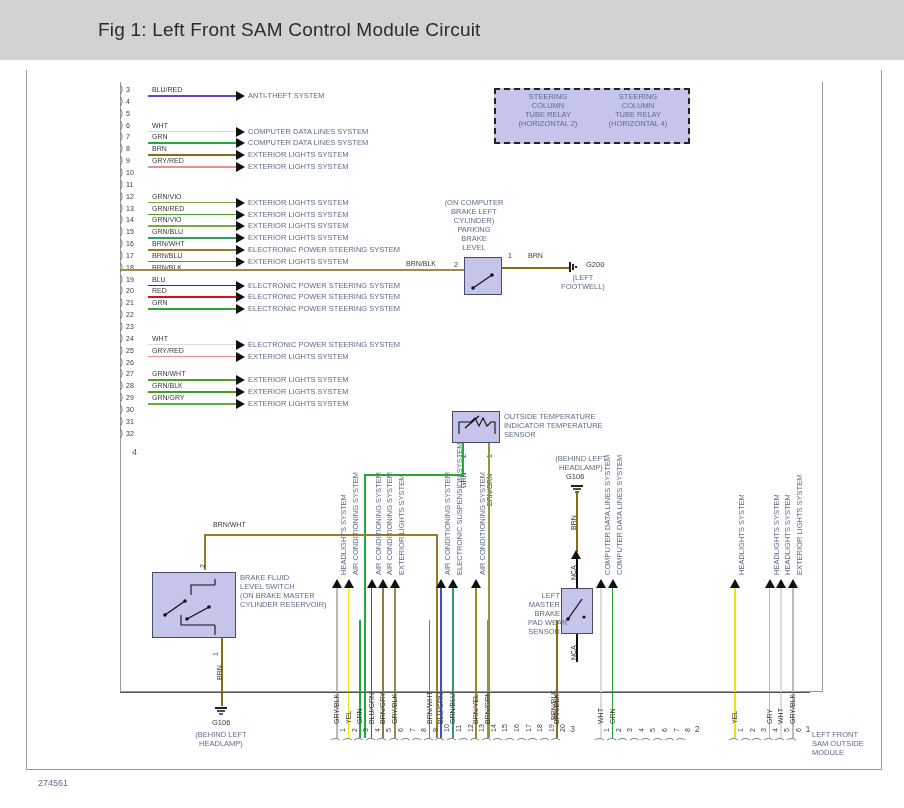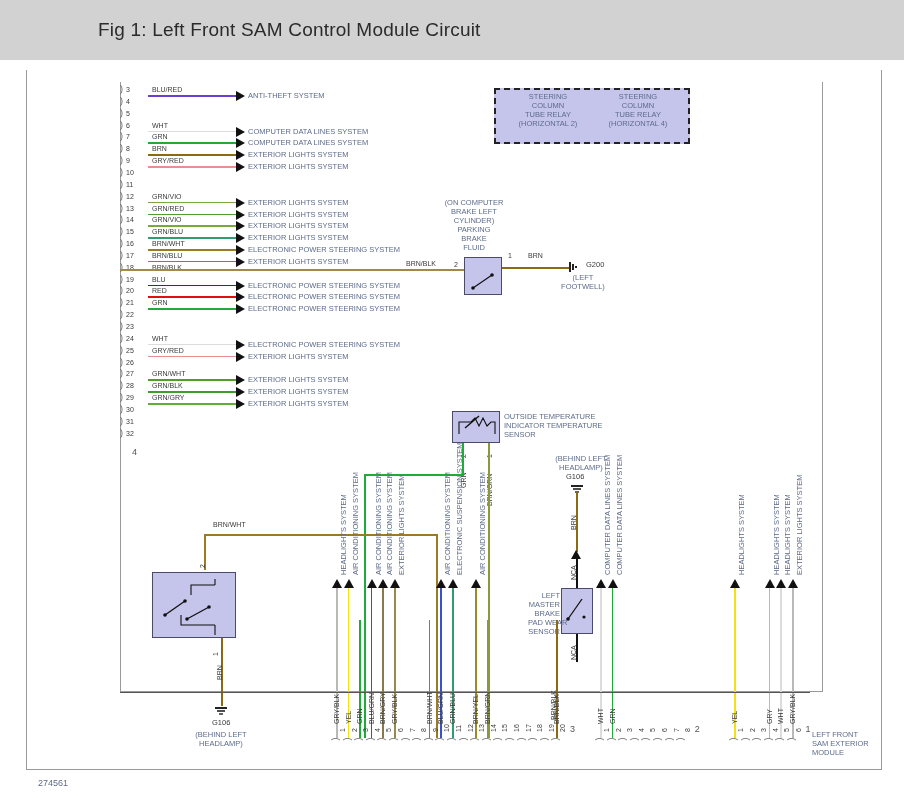--- a/index.html
+++ b/index.html
@@ -248,21 +248,21 @@
     <div>TUBE RELAY</div>
     <div>(HORIZONTAL 4)</div>
   </div>
 
   <div class="boxlbl" style="left:432px; top:138px; width:84px; text-align:center;">
     <div>(ON COMPUTER</div>
     <div>BRAKE LEFT</div>
     <div>CYLINDER)</div>
     <div>PARKING</div>
     <div>BRAKE</div>
-    <div>FLUID</div>
+    <div>LEVEL</div>
   </div>
   <div class="box" style="left:464px; top:197px; width:38px; height:38px;">
     <svg width="38" height="38" viewBox="0 0 38 38">
       <line x1="8" y1="30" x2="27" y2="17" stroke="#111" stroke-width="1.2"></line>
       <circle cx="27" cy="17" r="1.8" fill="#111"></circle>
       <circle cx="8" cy="30" r="1.8" fill="#111"></circle>
     </svg>
   </div>
   <div class="pinnum" style="left:508px; top:192px;">1</div>
   <div class="pinnum" style="left:454px; top:201px;">2</div>
@@ -334,20 +334,26 @@
       <line x1="12" y1="42" x2="32" y2="28" stroke="#111" stroke-width="1.3"></line>
       <circle cx="12" cy="42" r="1.8" fill="#111"></circle>
       <circle cx="32" cy="28" r="1.8" fill="#111"></circle>
       <polyline points="28,42 28,52 62,52" fill="none" stroke="#111" stroke-width="1.1"></polyline>
       <line x1="34" y1="46" x2="56" y2="34" stroke="#111" stroke-width="1.3"></line>
       <circle cx="34" cy="46" r="1.8" fill="#111"></circle>
       <circle cx="56" cy="34" r="1.8" fill="#111"></circle>
       <line x1="62" y1="12" x2="62" y2="6" stroke="#111" stroke-width="1.1"></line>
       <line x1="62" y1="52" x2="62" y2="62" stroke="#111" stroke-width="1.1"></line>
     </svg>
+  </div>
+  <div class="boxlbl" style="left:240px; top:513px;">
+    <div>BRAKE FLUID</div>
+    <div>LEVEL SWITCH</div>
+    <div>(ON BRAKE MASTER</div>
+    <div>CYLINDER RESERVOIR)</div>
   </div>
   <div class="vtext" style="left:212px; top:596px;">1</div>
   <div class="vwire" style="left:221px; top:578px; height:68px; background:#8a6a12;"></div>
   <div class="vtext" style="left:216px; top:620px;">BRN</div>
   <div style="position:absolute; left:214px; top:644px;">
     <svg width="14" height="12" viewBox="0 0 14 12">
       <line x1="1" y1="2" x2="13" y2="2" stroke="#222" stroke-width="2"></line>
       <line x1="3" y1="5" x2="11" y2="5" stroke="#222" stroke-width="1.6"></line>
       <line x1="5" y1="8" x2="9" y2="8" stroke="#222" stroke-width="1.4"></line>
     </svg>
@@ -516,17 +522,17 @@
       <div class="vtext" style="left: 795px; top: 672px;">6</div>
       <div class="vwire" style="left: 792px; top: 528px; height: 150px; background: rgb(185, 185, 185);"></div>
       <div class="vtext" style="left: 789px; top: 664px;">GRY/BLK</div>
       <div class="arrowU" style="left: 788px; top: 519px;"></div>
       <div class="vtext sys" style="left: 795px; top: 515px;">EXTERIOR LIGHTS SYSTEM</div>
       <div class="brkt" style="left: 805.6px; top: 664px;">1</div>
     </div>
 
   <div class="boxlbl" style="left:812px; top:670px;">
     <div>LEFT FRONT</div>
-    <div>SAM EXTERIOR</div>
+    <div>SAM OUTSIDE</div>
     <div>MODULE</div>
   </div>
   <div style="position:absolute; left:120px; top:632px; width:690px; height:1px; background:#555;"></div>
 </div>
 
 </body></html>

